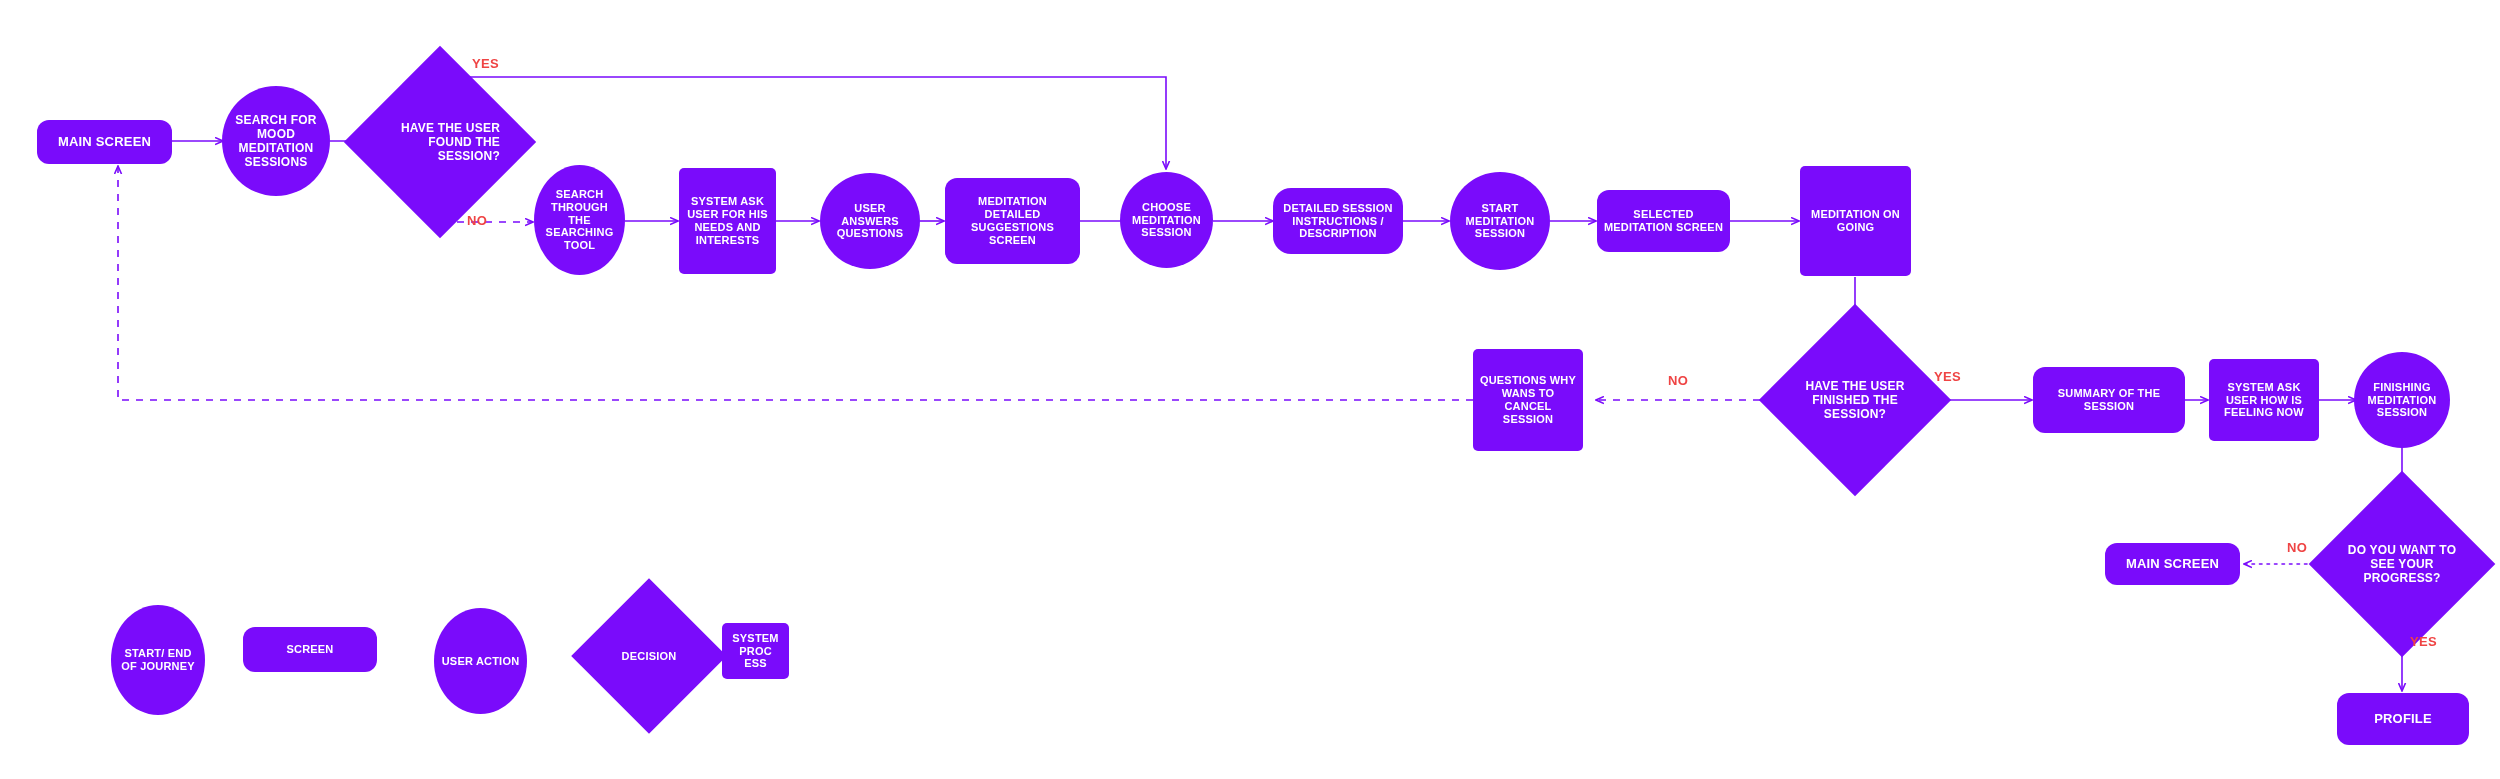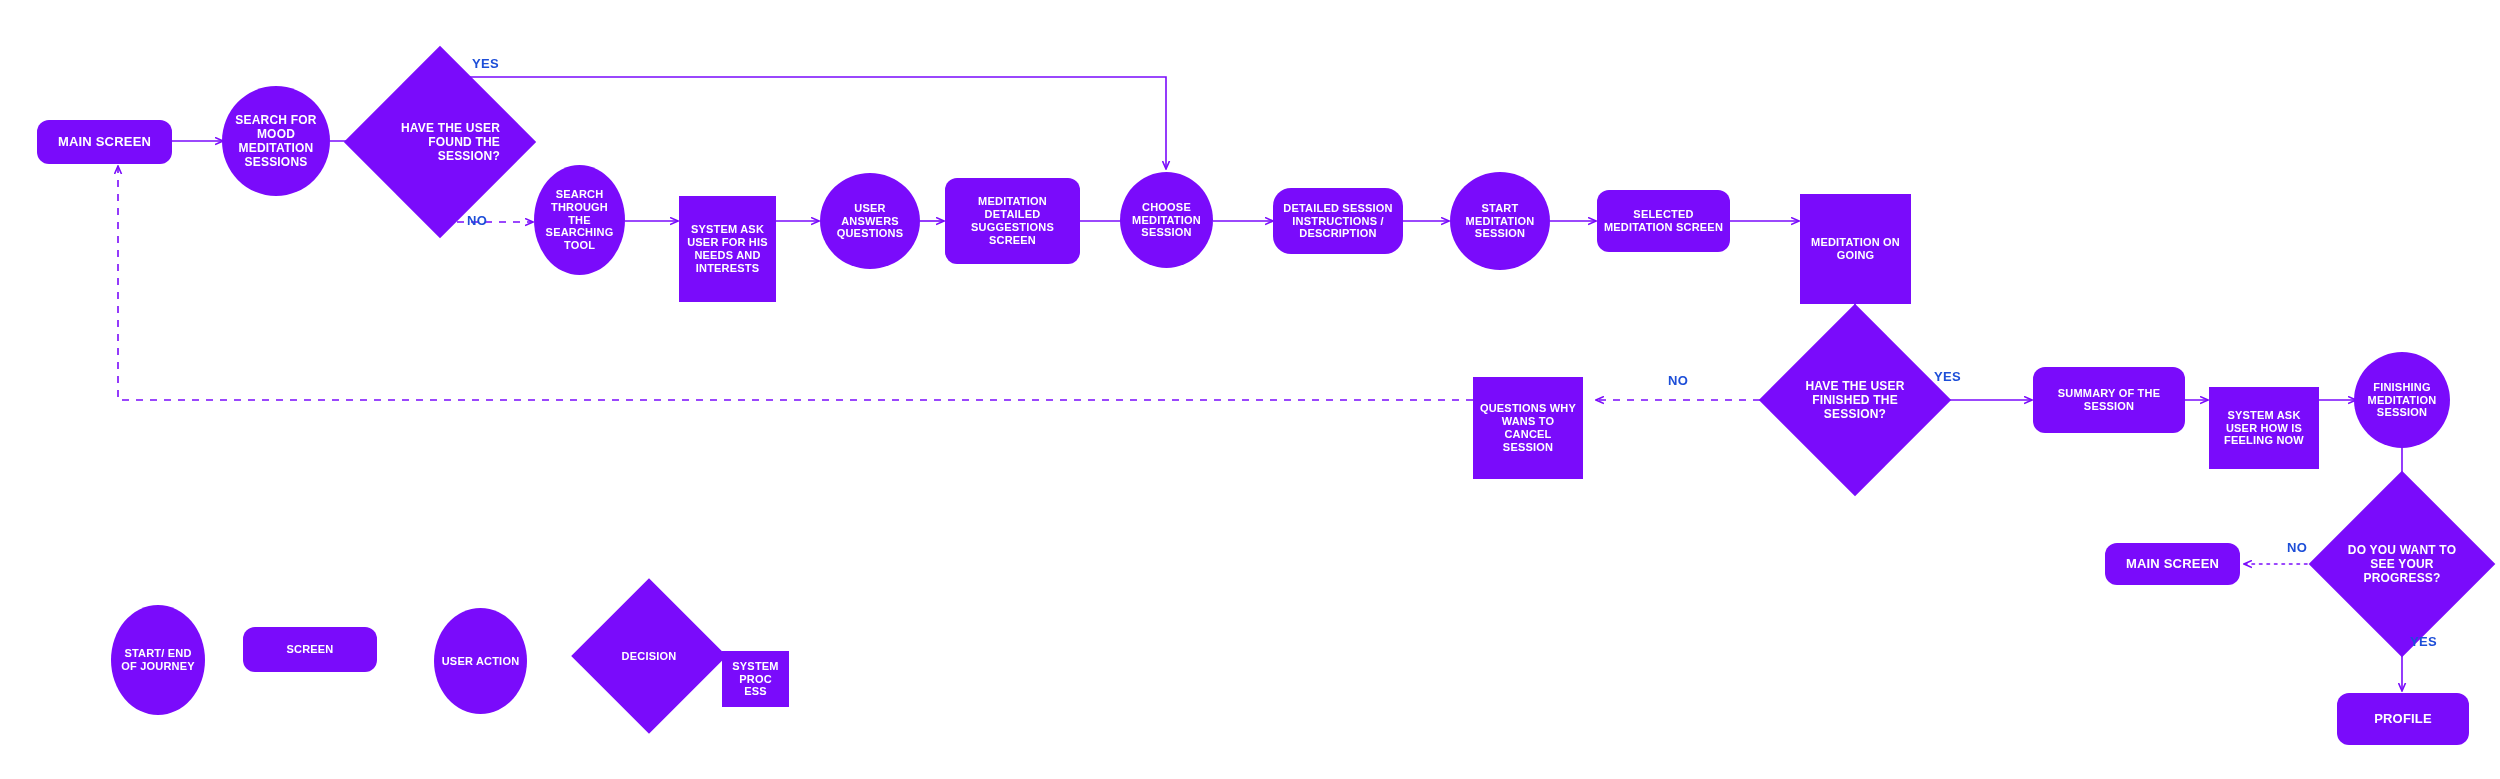--- a/index.html
+++ b/index.html
@@ -27,40 +27,40 @@
     justify-content:center;
     text-align:center;
     color:#ffffff;
     font-weight:bold;
     letter-spacing:.2px;
     line-height:1.18;
     box-sizing:border-box;
     background:#7A0BFB;
   }
   .node .txt{display:block;padding:0 6px;}
-  .shape-rect{border-radius:0;margin-top:28px;}
+  .shape-rect{border-radius:5px;}
   .shape-round{border-radius:12px;}
   .shape-circle{border-radius:50%;}
   .shape-ellipse{border-radius:50%;}
   .shape-diamond{
     background:transparent;
   }
   .shape-diamond .dia-bg{
     position:absolute;
     left:0;top:0;right:0;bottom:0;
     background:#7A0BFB;
     transform:rotate(45deg);
   }
   .shape-diamond .txt{
     position:relative;
     z-index:2;
   }
   .edge-label{
     position:absolute;
-    color:#1d4ed8;
+    color:#ef4444;
     font-weight:bold;
     font-size:13px;
     letter-spacing:.3px;
     white-space:nowrap;
   }
 </style>
 </head>
 <body>
 
 <div id="canvas">

